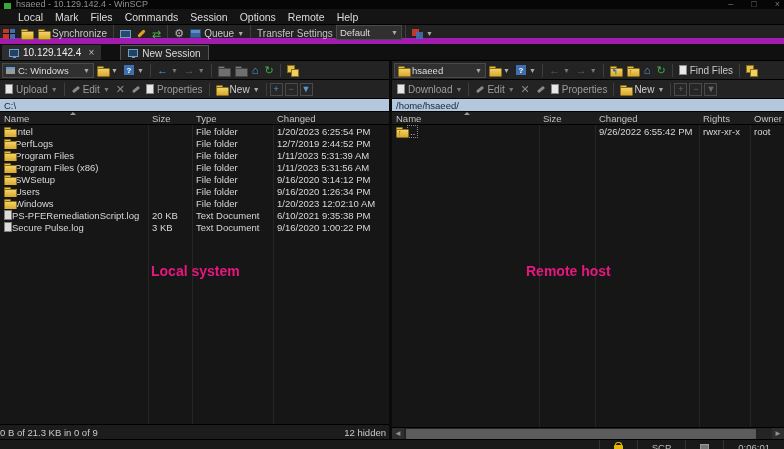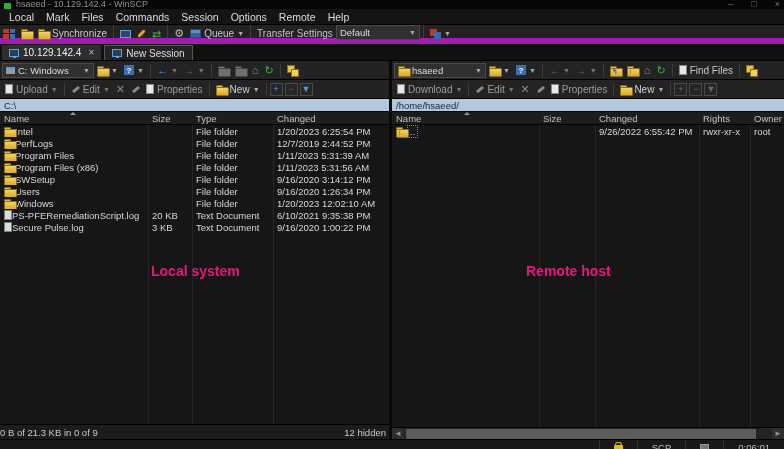--- a/index.html
+++ b/index.html
@@ -4,21 +4,21 @@
 <style>
   *{margin:0;padding:0;box-sizing:border-box}
   html,body{width:784px;height:449px;overflow:hidden}
   body{background:#1b1b1b;font-family:"Liberation Sans",sans-serif;font-size:10px;color:#ccc;position:relative}
 
   
   .titlebar{height:9px;background:#060606;display:flex;align-items:flex-end;padding:0 4px;overflow:hidden}
   .titlebar .appicon{width:7px;height:6px;background:#3aa63a;margin-right:5px;flex:none}
   .titlebar .ttext{color:#8f8f8f;font-size:9px;white-space:nowrap;line-height:10px}
   .wincontrols{margin-left:auto;display:flex;gap:18px;color:#777;font-size:9px;line-height:9px}
-  .menubar{height:16px;background:#141414;display:flex;align-items:center;padding-left:3px;border-bottom:1px solid #000}
+  .menubar{height:16px;background:#141414;display:flex;align-items:center;padding-left:12px;border-bottom:1px solid #000}
   .menubar .mitem{padding:1px 6px;font-size:10.5px;color:#dcdcdc}
   .toolbar{height:19px;background:#222;display:flex;align-items:flex-start;border-bottom:6px solid #a21caf;padding-left:0}
   .tbtn{display:flex;align-items:center;gap:3px;padding:0 3px;height:17px;color:#c8c8c8;font-size:10px;white-space:nowrap}
   .sep{width:1px;height:13px;background:#3e3e3e;margin:0 3px;flex:none}
   .caret{font-size:7px;color:#aaa;line-height:7px}
   .caret.dim{color:#777}
 
   
   .igrid{width:12px;height:10px;display:grid;grid-template-columns:1fr 1fr;gap:1px;background:#111}
   .igrid i{display:block}
@@ -46,21 +46,21 @@
   .bookm::after{content:"";position:absolute;left:4px;top:4px;width:6px;height:6px;background:#f0d060;border:1px solid #8a6d1f}
   .helpic{width:10px;height:10px;background:#3f6fae;color:#fff;font-size:8px;font-weight:bold;display:flex;align-items:center;justify-content:center;flex:none}
   .docic{width:8px;height:10px;background:#e8e8e8;border:1px solid #8a8a8a;flex:none;position:relative}
   .xic{color:#8a8a8a;font-size:11px;line-height:10px}
   .pencil{width:9px;height:9px;position:relative;flex:none}
   .pencil::before{content:"";position:absolute;left:1px;top:3px;width:8px;height:3px;background:#8a8a8a;transform:rotate(-40deg);border-radius:1px}
   .sqbtn{width:13px;height:13px;border:1px solid #4a4a4a;background:#262626;display:flex;align-items:center;justify-content:center;font-size:9px;margin-right:2px}
   .sqbtn.blue{color:#5b9bd5}.sqbtn.dim{color:#6a6a6a}
 
   
-  .tabbar{height:17px;background:#101010;display:flex;align-items:flex-end;padding-left:2px;gap:3px;border-bottom:1px solid #000}
+  .tabbar{height:17px;background:#101010;display:flex;align-items:flex-end;padding-left:2px;gap:19px;border-bottom:1px solid #000}
   .tab{display:flex;align-items:center;gap:4px;height:15px;padding:0 7px;font-size:10px;white-space:nowrap}
   .tab.active{background:#2e2e2e;color:#eee}
   .tab.inactive{background:#232323;border:1px solid #555;border-bottom:none;color:#ddd}
   .monic{width:10px;height:8px;border:1px solid #6f9fd0;background:#24415f;flex:none;position:relative}
   .monic::after{content:"";position:absolute;left:3px;bottom:-2px;width:3px;height:2px;background:#6f9fd0}
   .tabclose{color:#bbb;font-size:10px;margin-left:3px}
 
   
   .panels{position:absolute;top:61px;left:0;width:784px;height:378px;display:flex}
   .panel{position:relative;background:#7dd3fc;display:flex;flex-direction:column}
@@ -158,21 +158,21 @@
   <span class="tbtn">
       <span class="gear">⚙</span>
     </span>
   <span class="tbtn">
       <span class="queueic"></span>
       <span>Queue</span>
       <span class="caret">▼</span>
     </span>
   <span class="sep"></span>
   <span class="tbtn" style="color:#c2c2c2">Transfer Settings</span>
-  <span class="combo" style="width:84px">
+  <span class="combo" style="width:66px">
       <span class="cflex">Default</span>
       <span class="caret">▼</span>
     </span>
   <span class="sep"></span>
   <span class="tbtn">
       <span class="preset"></span>
       <span class="caret">▼</span>
     </span>
 </div>
 

